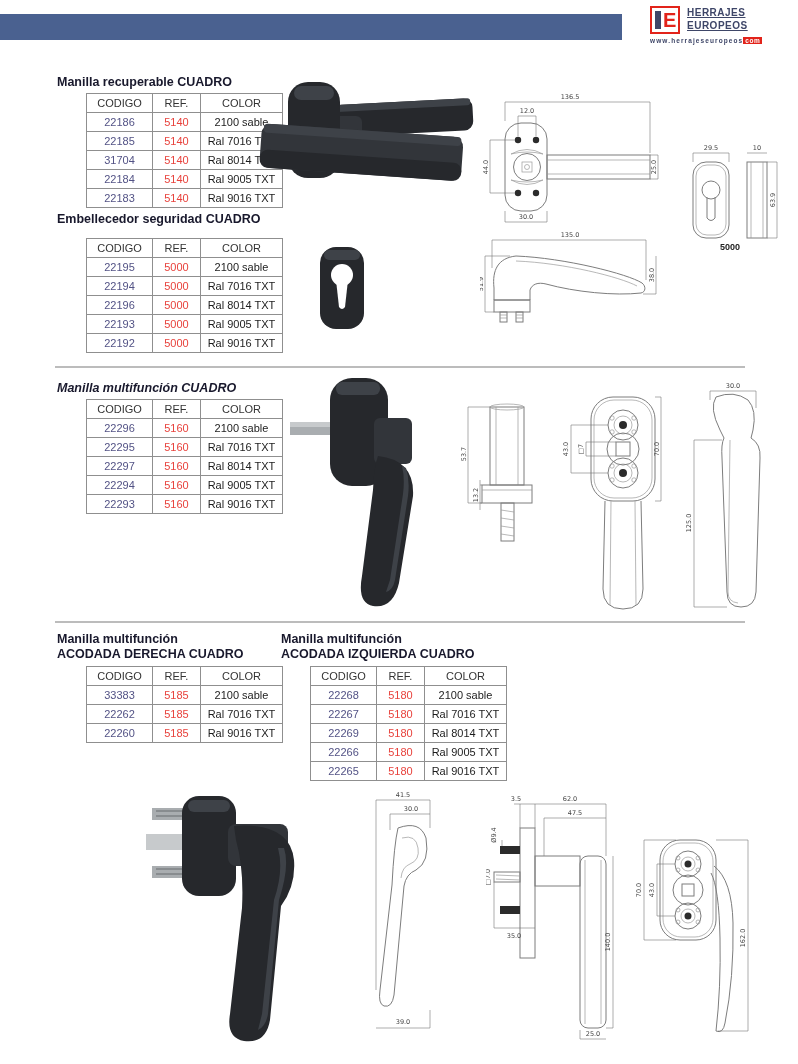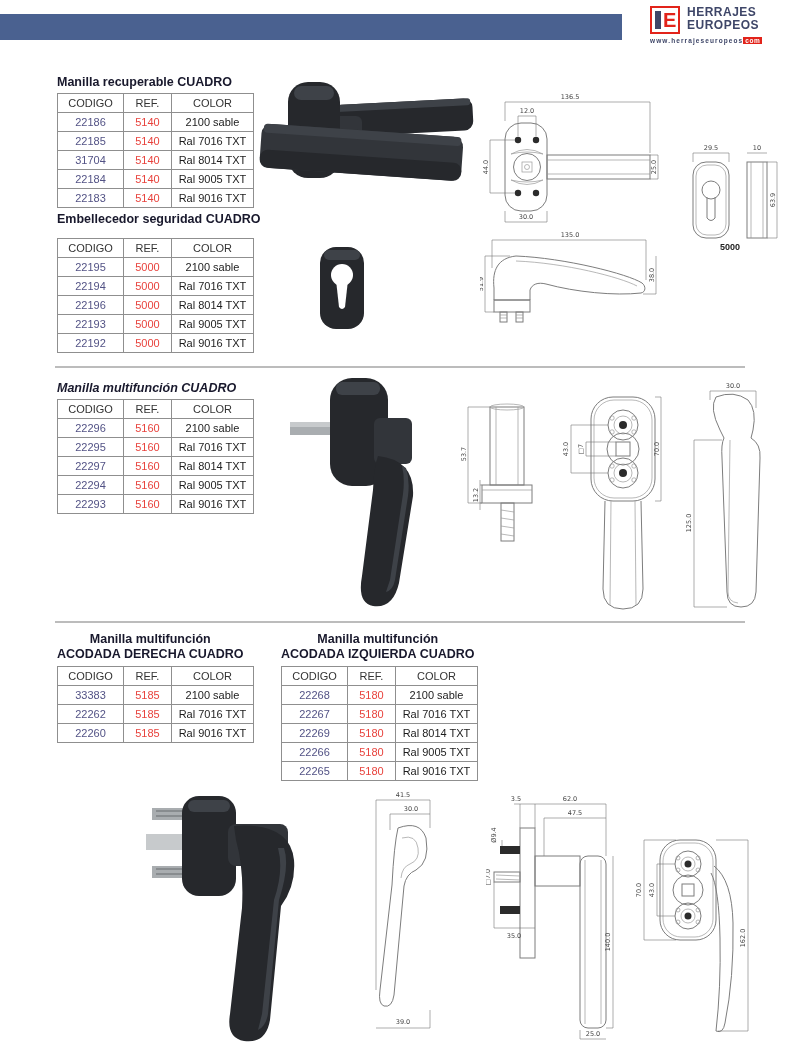--- a/index.html
+++ b/index.html
@@ -7,29 +7,29 @@
   .page { position:relative; width:798px; height:1064px; background:#ffffff; margin:0 auto; overflow:hidden; }
 
   .abs { position:absolute; }
 
   
   .header-bar { position:absolute; left:0; top:14px; width:622px; height:26px; background:#4a6190; }
   .logo { position:absolute; left:650px; top:6px; width:145px; height:38px; }
   .logo-icon { position:absolute; left:0; top:0; width:30px; height:28px; border:2px solid #e2231a; background:#fff; }
   .logo-icon .bar { position:absolute; left:3px; top:3px; width:6px; height:18px; background:#3e4668; }
   .logo-icon .e { position:absolute; left:11px; top:1px; font-size:20px; font-weight:bold; color:#e2231a; font-family:"Liberation Sans", sans-serif; }
-  .logo-name { position:absolute; left:37px; top:0; font-size:12px; font-weight:bold; color:#3e4668; line-height:13px; letter-spacing:0.5px; }
+  .logo-name { position:absolute; left:37px; top:0; font-size:10px; font-weight:bold; color:#3e4668; line-height:13px; letter-spacing:0.5px;text-decoration:underline; }
   .logo-url { position:absolute; left:0px; top:31px; font-size:6.5px; font-weight:bold; color:#3e4668; letter-spacing:1.1px; }
   .logo-url .suffix { background:#e2231a; color:#fff; padding:0 2px; letter-spacing:0.5px; }
 
   
-  .sec-title { position:absolute; font-size:12.5px; font-weight:bold; color:#18182c; line-height:15px;text-align:center; }
+  .sec-title { position:absolute; font-size:12.5px; font-weight:bold; color:#18182c; line-height:15px; }
 
   
-  .ptable { position:absolute; border-collapse:collapse; font-size:11px; }
+  .ptable { position:absolute; border-collapse:collapse; font-size:11px;margin-left:29px; }
   .ptable th, .ptable td { border:1px solid #8f8f8f; text-align:center; height:19px; padding:0 4px; background:#fff; }
   .ptable th { font-weight:normal; color:#333; }
   .ptable td.c0 { color:#525285; width:66px; }
   .ptable td.c1 { color:#e8423c; width:48px; }
   .ptable td.c2 { color:#1c1c1c; width:82px; white-space:nowrap; }
 
   .divider { position:absolute; left:55px; width:690px; height:2px; background:#bcbcbc; }
 
   
   svg text.dim { font-family:"DejaVu Sans", sans-serif; font-size:6.5px; fill:#444; }

